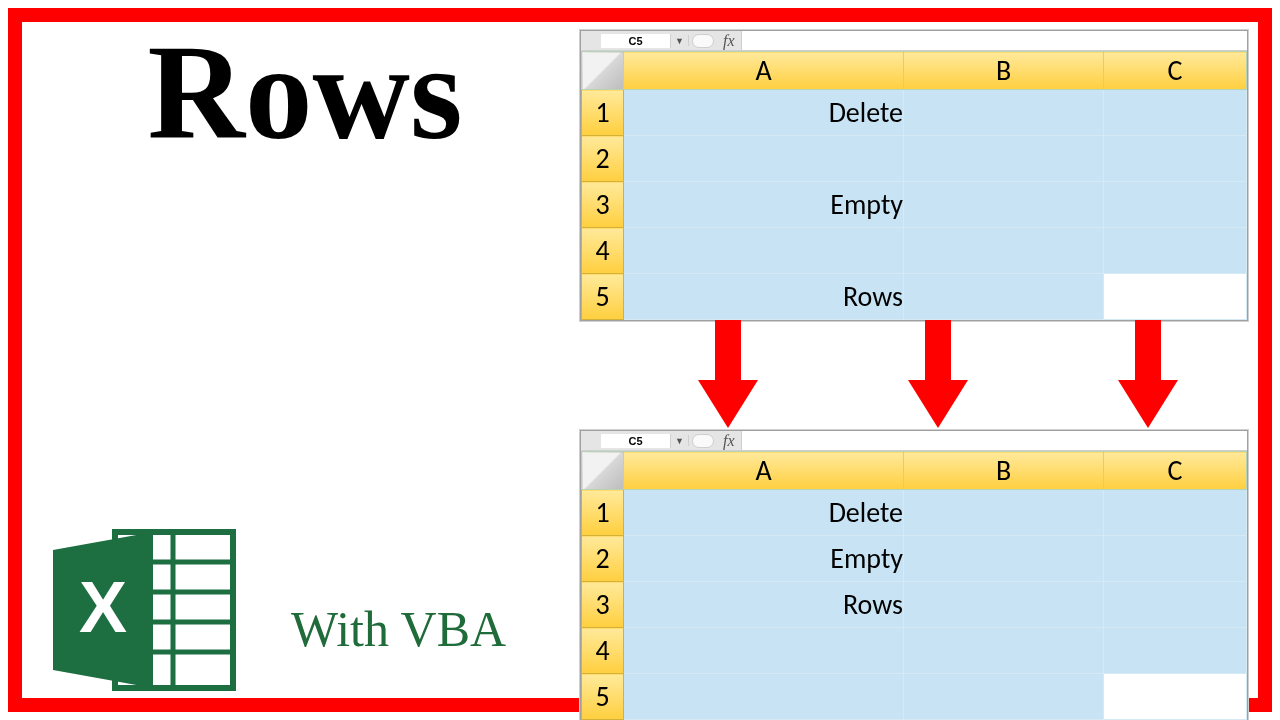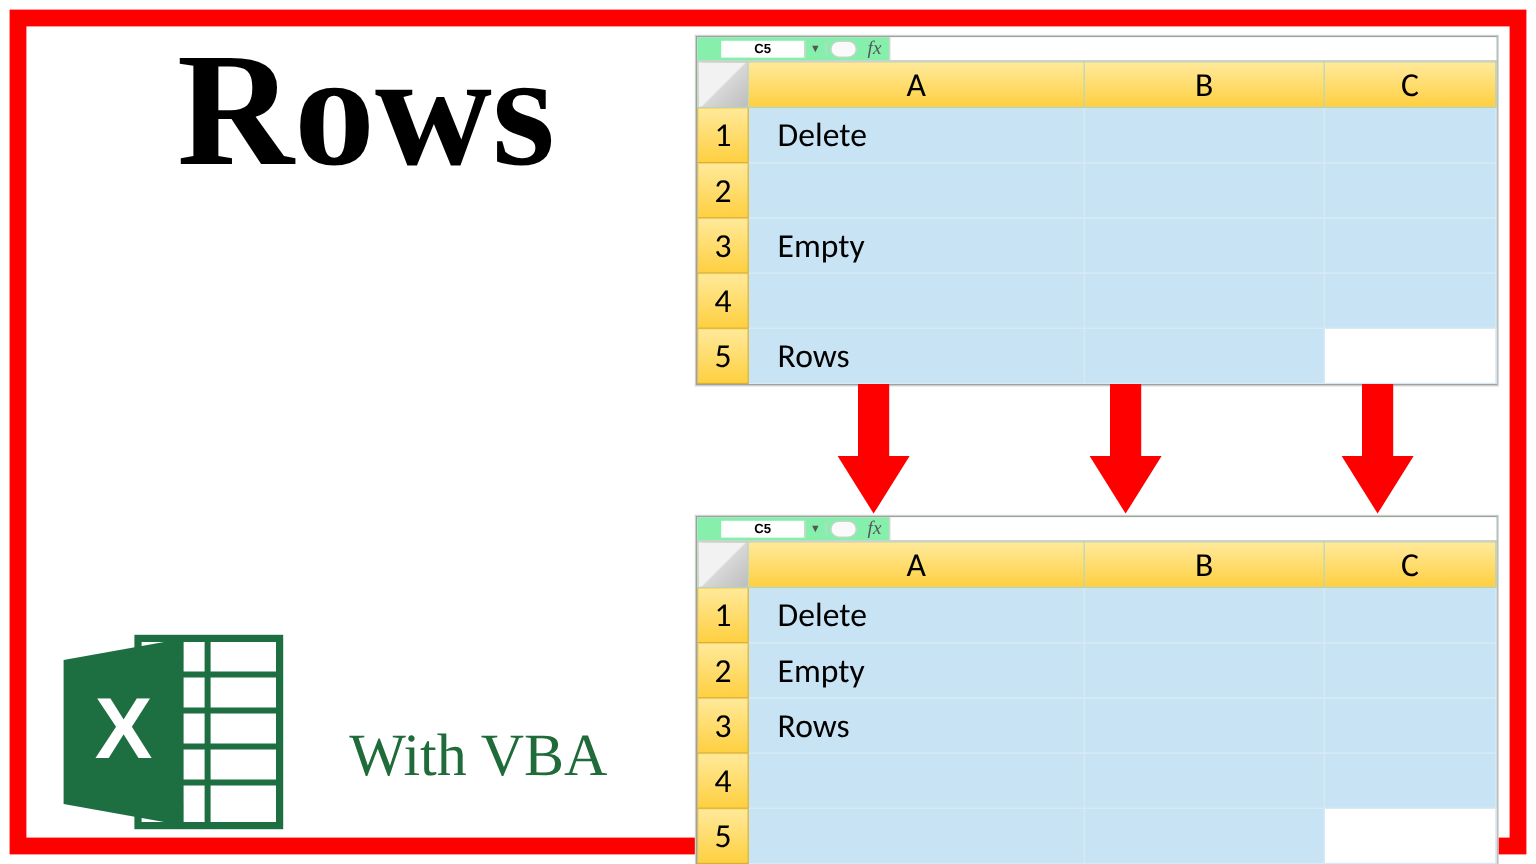--- a/index.html
+++ b/index.html
@@ -52,21 +52,21 @@
     background: #fff;
     font-family: "Calibri", Arial, sans-serif;
     box-shadow: 0 0 0 1px #d0d0d0;
   }
   .sheet.top { left: 580px; top: 30px; width: 668px; }
   .sheet.bottom { left: 580px; top: 430px; width: 668px; }
   .fx-bar {
     display: flex;
     align-items: center;
     height: 20px;
-    background: #86efac;
+    background: #e5e5e5;
     border-bottom: 1px solid #cfcfcf;
     font-size: 11px;
   }
   .fx-name {
     width: 70px;
     text-align: center;
     border-right: 1px solid #cfcfcf;
     padding: 1px 4px;
     background: #fff;
     margin-left: 20px;
@@ -121,20 +121,21 @@
     width: 42px;
   }
   table.grid td {
     background: #c8e3f4;
     height: 46px;
     font-size: 28px;
     font-family: Calibri, Arial, sans-serif;
     padding-left: 24px;
     color: #000;
     border-color: #d6eaf6;
+    text-align: right;
   }
   table.grid td.rowhead {
     background: linear-gradient(#ffe99a, #ffcf3f);
     width: 42px;
     text-align: center;
     padding: 0;
     border-color: #d4b23a;
   }
   table.grid th.colA { width: 280px; }
   table.grid th.colB { width: 200px; }

